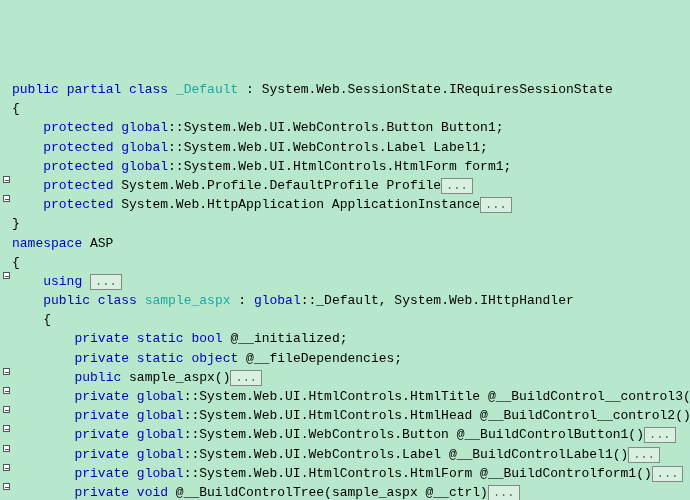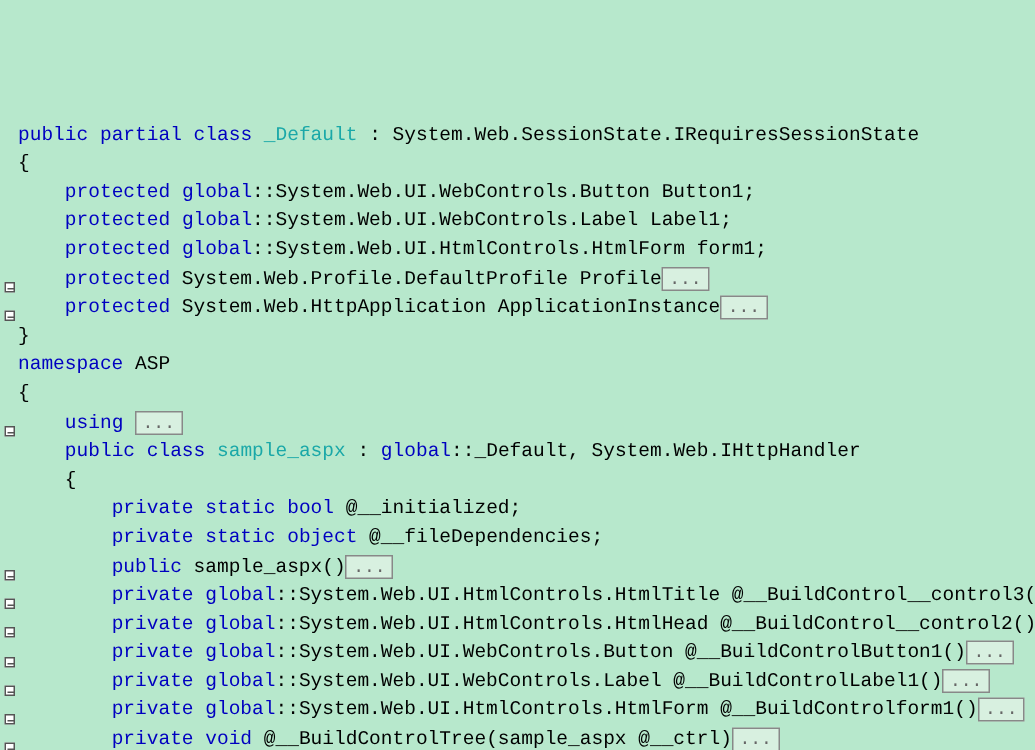--- a/index.html
+++ b/index.html
@@ -8,21 +8,21 @@
       font-size: 13px;
       background: #b7e8cc;
       color: #000;
       width: 690px;
       height: 500px;
       overflow: hidden;
       white-space: pre;
       line-height: 1.5;
       padding: 2px 0;
     }
-    .line { display: flex; align-items: flex-end; height: 19.2px; }
+    .line { display: flex; align-items: flex-start; height: 19.2px; }
     .gutter {
       width: 12px;
       display: inline-flex;
       justify-content: center;
       align-items: center;
       flex-shrink: 0;
     }
     .line-content { white-space: pre; }
     .fold-minus {
       display: inline-block;

